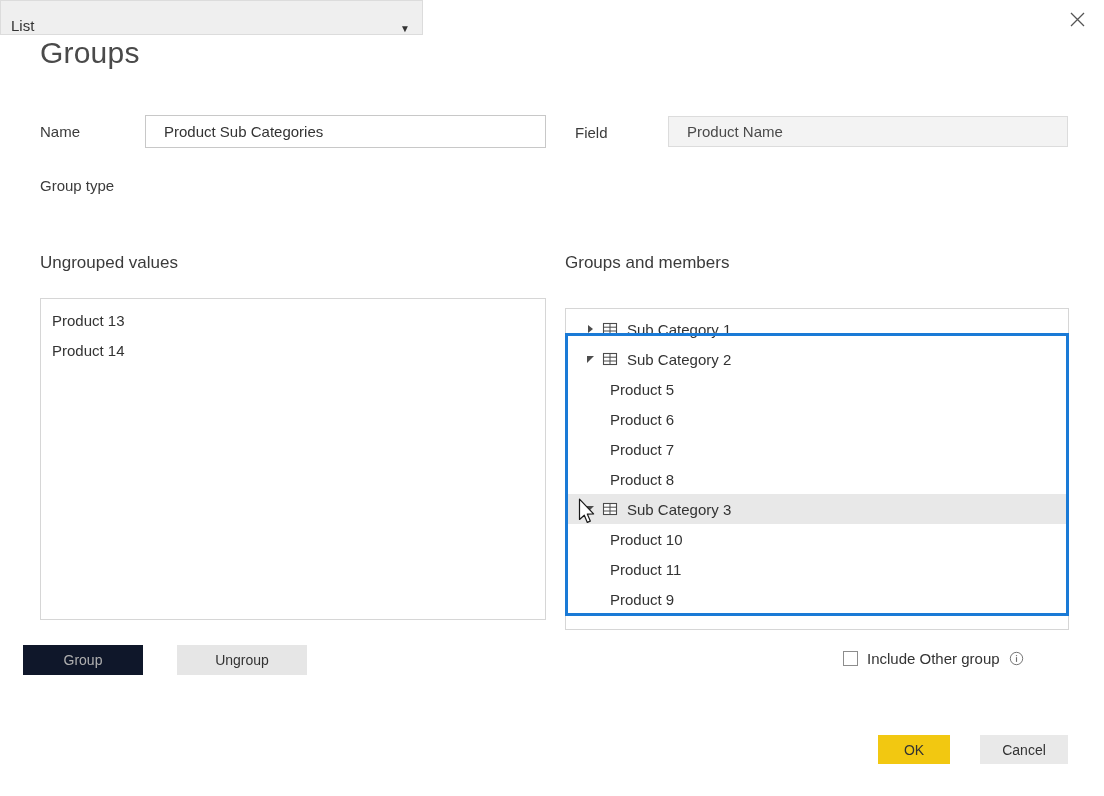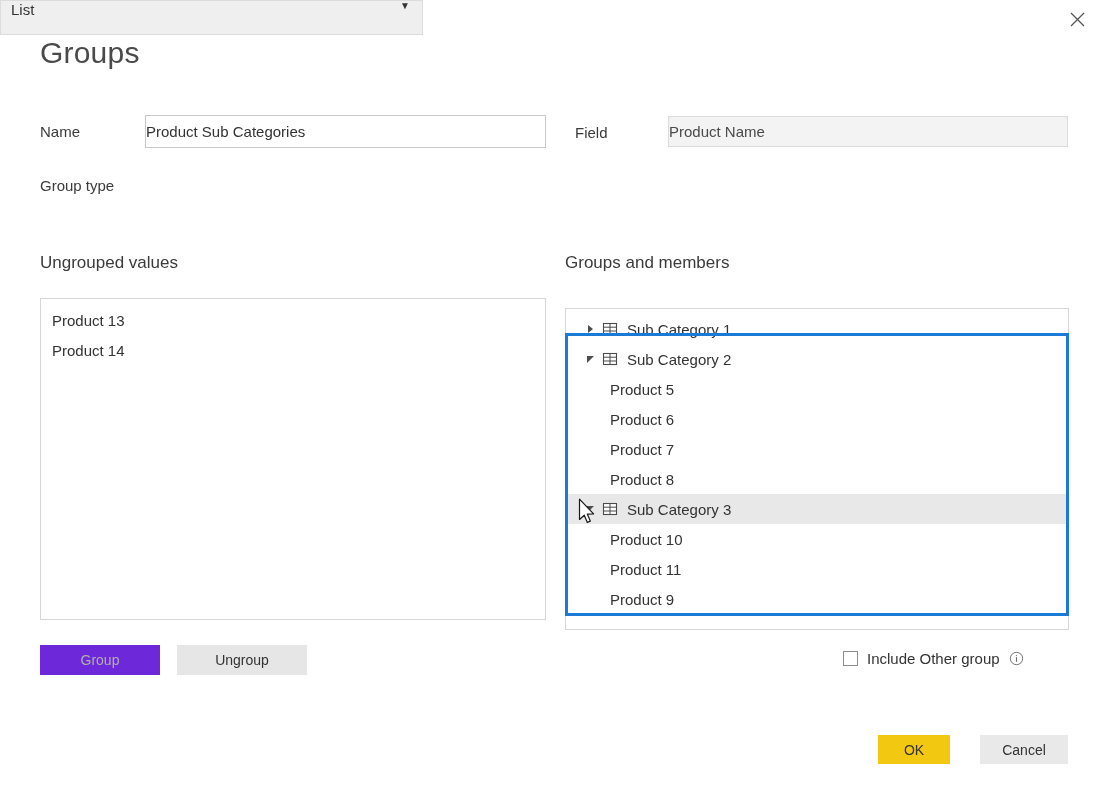--- a/index.html
+++ b/index.html
@@ -63,21 +63,21 @@
   #field-label { left: 575px; top: 124px; }
 
   .textbox {
     position: absolute;
     box-sizing: border-box;
     border: 1px solid #c8c8c8;
     background: #ffffff;
     font-family: "Liberation Sans", sans-serif;
     font-size: 15px;
     color: #333333;
-    padding: 0 0;
+    padding: 0 18px;
     outline: none;
   }
 
   #name-input {
     left: 145px;
     top: 115px;
     width: 401px;
     height: 33px;
   }
 
@@ -94,21 +94,21 @@
   }
 
   #gtype-select {
     left: 145px;
     top: 169px;
     width: 401px;
     height: 33px;
     background: #efefef;
     border: 1px solid #dcdcdc;
     display: flex;
-    align-items: flex-start;
+    align-items: flex-end;
     padding: 0 10px;
     font-size: 15px;
     color: #333;
     cursor: pointer;
   }
   #gtype-select .sel-value { flex: 1 1 auto; }
   #gtype-select .caret {
     font-size: 10px;
     color: #333;
     line-height: 1;
@@ -229,24 +229,24 @@
     font-size: 14px;
     font-family: "Liberation Sans", sans-serif;
     display: flex;
     align-items: center;
     justify-content: center;
     border: none;
     cursor: pointer;
     user-select: none;
   }
   #group-btn {
-    left: 40px;
+    left: 23px;
     top: 645px;
     width: 120px;
-    background: #6d28d9;
+    background: #0f172a;
     color: #b0b0b0;
     cursor: default;
   }
   #ungroup-btn {
     left: 177px;
     top: 645px;
     width: 130px;
     background: #e6e6e6;
     color: #333333;
   }

